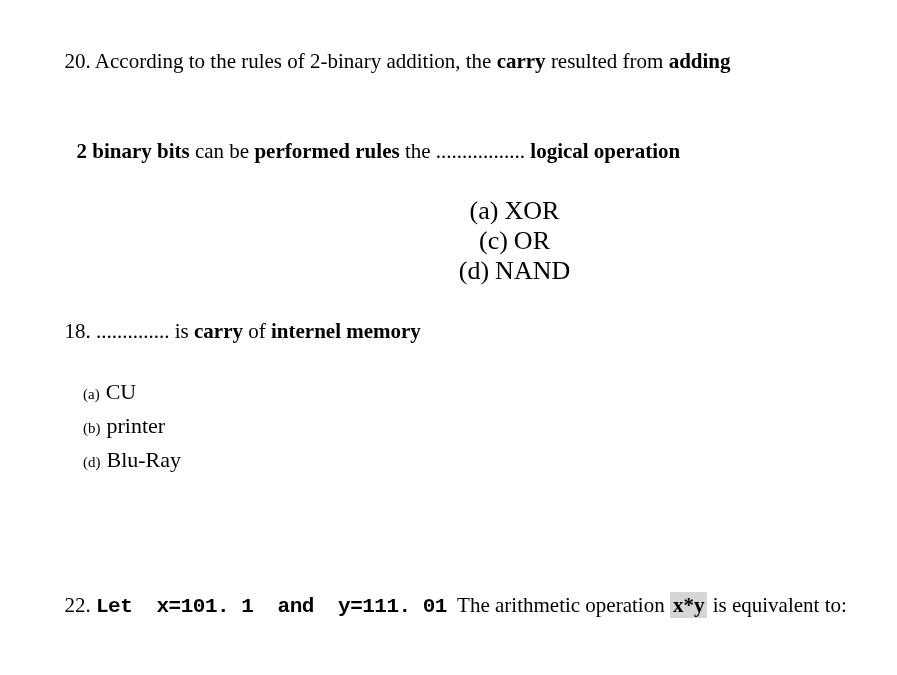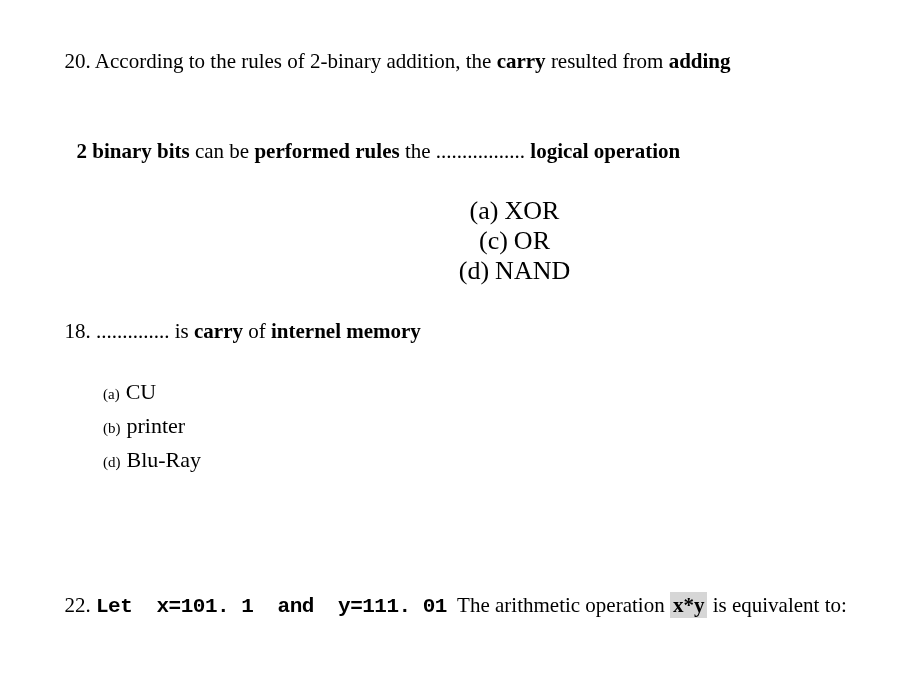--- a/index.html
+++ b/index.html
@@ -29,21 +29,21 @@
   .q20-options {
     margin-left: 109px;
     font-size: 26px;
     line-height: 30px;
     text-align: center;
   }
   .q20-options .marker { margin-right: 6px; }
 
   
   .q21-options {
-    margin-left: 70px;
+    margin-left: 50px;
     font-size: 22px;
     line-height: 31px;
   }
   .q21-options .marker {
     font-size: 15px;
     margin-right: 6px;
   }
 
   
   .q22 { margin-top: 82px; }

